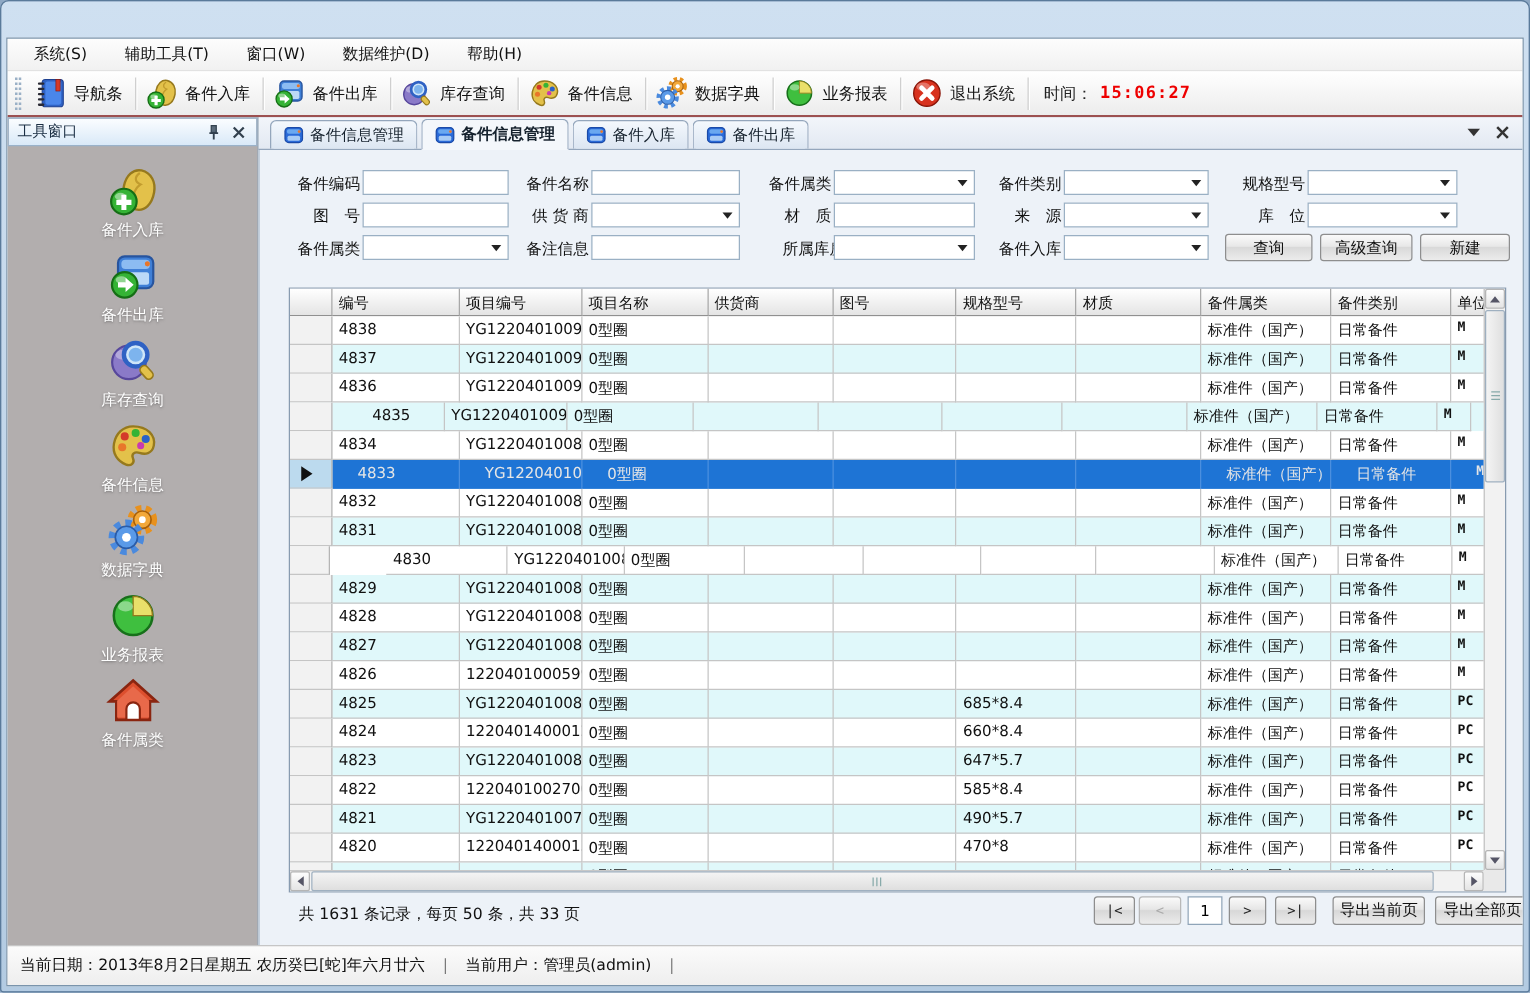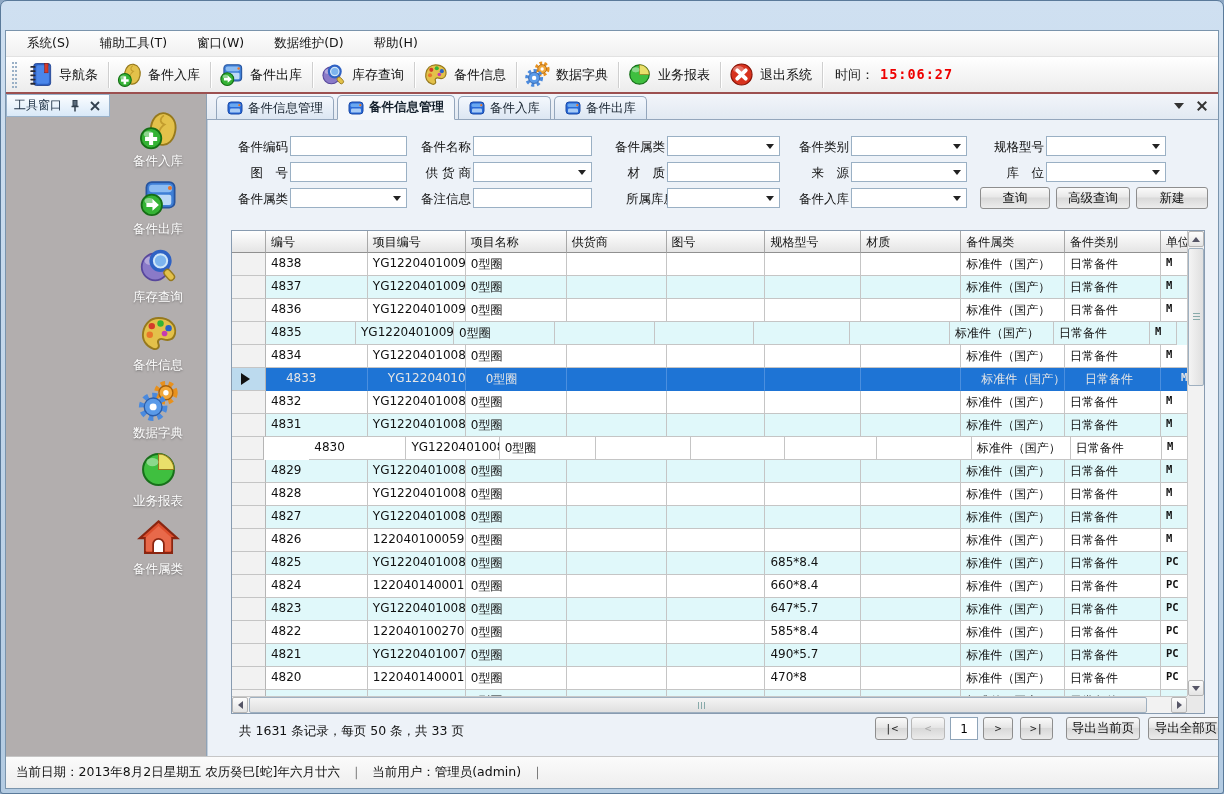--- a/index.html
+++ b/index.html
@@ -27,21 +27,21 @@
   .grip { width:5px; height:26px; margin:0 5px 0 2px; border-left:2px dotted #9ab0c6; border-right:2px dotted #9ab0c6; }
   .tool-btn { display:flex; align-items:center; gap:5px; padding:2px 8px 2px 5px; font-size:13px; color:#111; cursor:default; }
   .tool-sep { width:1px; height:26px; background:#cfcfcf; box-shadow:1px 0 0 #fff; margin:0 2px; }
   .icon-sm { width:27px; height:27px; } .icon-sm svg { width:100%; height:100%; }
   .time-wrap { display:flex; align-items:flex-start; margin-left:10px; font-size:13px; }
   .time-label { color:#222; }
   .time-value { color:#ee0000; font-weight:bold; font-family:"DejaVu Sans Mono","Liberation Mono",monospace; letter-spacing:1px; margin-left:6px; font-size:13.5px; }
   
   .main { position:absolute; top:63px; left:0; right:0; bottom:32px; background:#c9d6e4; }
   
-  .sidebar { position:absolute; left:0; top:0; bottom:0; width:201px; background:#b2aeae; border-right:1px solid #8fa2b5; display:flex; flex-direction:row; }
+  .sidebar { position:absolute; left:0; top:0; bottom:0; width:201px; background:#b2aeae; border-right:1px solid #8fa2b5; display:flex; flex-direction:column; }
   .sb-titlebar { height:23px; background:linear-gradient(#fbfdff,#d9e9f8); border:1px solid #9ab2ca; display:flex; align-items:center; padding:0 7px; font-size:12px; color:#1c2f44; flex:0 0 auto; }
   .sb-titlebar .spacer { flex:1; }
   .sb-ic { width:14px; height:14px; margin-left:6px; cursor:default; }
   .sb-group { height:21px; background:linear-gradient(#ffffff,#efefef); border-bottom:1px solid #d7d7d7; text-align:center; font-size:12.5px; color:#222; line-height:20px; flex:0 0 auto; }
   .sb-items { flex:1; display:flex; flex-direction:column; align-items:center; padding-top:14px; overflow:hidden; }
   .sb-item { width:120px; height:62px; margin-bottom:6px; display:flex; flex-direction:column; align-items:center; justify-content:flex-start; cursor:default; }
   .icon-lg { width:43px; height:43px; } .icon-lg svg { width:100%; height:100%; }
   .sb-item .lbl { font-size:12.5px; color:#fff; text-shadow:0 1px 2px rgba(60,60,60,.55); margin-top:2px; }
   
   .content { position:absolute; left:201px; right:0; top:0; bottom:0; background:#e7edf5; }
@@ -400,21 +400,21 @@
                   <div class="g-cell" style="width: 100px;"></div>
                   <div class="g-cell" style="width: 99px;"></div>
                   <div class="g-cell" style="width: 96px;"></div>
                   <div class="g-cell" style="width: 100px;"></div>
                   <div class="g-cell" style="width: 104px;">标准件（国产）</div>
                   <div class="g-cell" style="width: 96px;">日常备件</div>
                   <div class="g-cell unit" style="width: 27px;">M</div>
                 </div>
                 <div class="g-row alt">
                   <div class="g-selcol" style="width: 34px;"></div>
-                  <div class="g-cell" style="width: 90px;">4835</div>
+                  <div class="g-cell" style="width: 90px; text-align: center;">4835</div>
                   <div class="g-cell" style="width: 98px;">YG12204010090</div>
                   <div class="g-cell" style="width: 101px;">0型圈</div>
                   <div class="g-cell" style="width: 100px;"></div>
                   <div class="g-cell" style="width: 99px;"></div>
                   <div class="g-cell" style="width: 96px;"></div>
                   <div class="g-cell" style="width: 100px;"></div>
                   <div class="g-cell" style="width: 104px;">标准件（国产）</div>
                   <div class="g-cell" style="width: 96px;">日常备件</div>
                   <div class="g-cell unit" style="width: 27px;">M</div>
                 </div>

